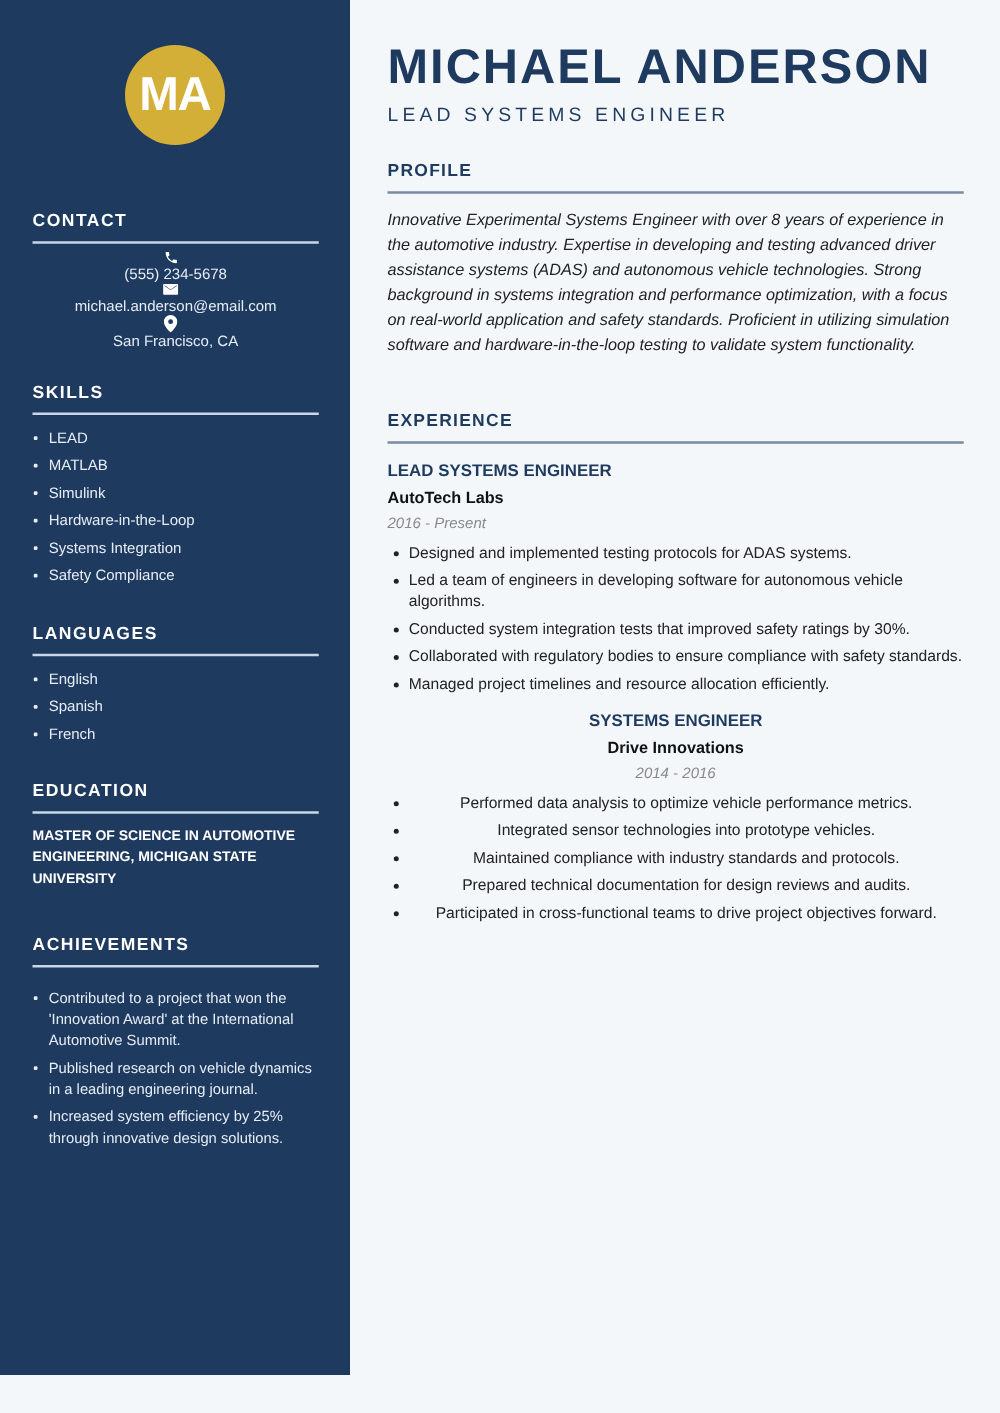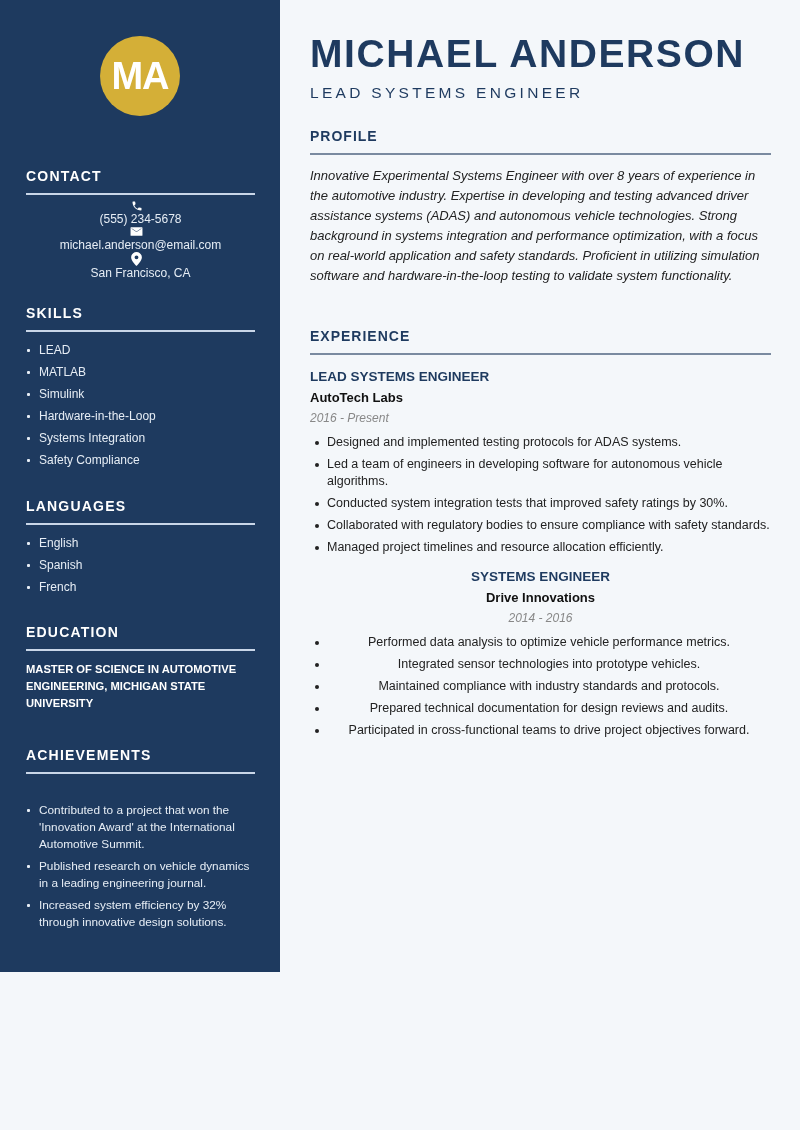--- a/index.html
+++ b/index.html
@@ -1,18 +1,18 @@
 <!DOCTYPE html>
 <html><head>
   <meta charset="utf-8">
   <style>
     * { margin: 0; padding: 0; box-sizing: border-box; }
     html, body { width: 800px; height: 1130px; overflow: hidden; }
     body { font-family: "Liberation Sans", "DejaVu Sans", sans-serif; background: #f4f7fa; position: relative; }
-    .sidebar { position: absolute; left: 0; top: 0; width: 280px; height: 972px; background: #1e3a5f; color: #ffffff; }
+    .sidebar { position: absolute; left: 0; top: 0; width: 280px; height: 1100px; background: #1e3a5f; color: #ffffff; }
     .avatar { position: absolute; left: 100px; top: 36px; width: 80px; height: 80px; border-radius: 50%; background: #d4af37; color: #fff; font-weight: bold; font-size: 38px; display: flex; align-items: center; justify-content: center; letter-spacing: -1px; }
     .side-section { position: absolute; left: 26px; width: 229px; }
     .side-title { font-size: 14px; font-weight: bold; letter-spacing: 1.2px; color: #fff; }
     .side-rule { height: 1.5px; background: #c9d6e8; margin-top: 9px; }
     .contact-row { display: flex; align-items: center; font-size: 12px; color: #e6edf5; height: 26px; flex-direction: column; }
     .contact-row .ico { width: 14px; height: 14px; margin-right: 8px; display: inline-flex; align-items: center; justify-content: center; }
     .side-list { list-style: none; margin-top: 10px; }
     .side-list li { position: relative; padding-left: 13px; font-size: 12px; color: #e6edf5; line-height: 17px; margin-bottom: 5px; }
     .side-list li::before { content: ""; position: absolute; left: 1px; top: 7px; width: 3px; height: 3px; background: #e6edf5; border-radius: 1px; }
     .edu-text { margin-top: 10px; font-size: 11.2px; font-weight: bold; color: #fff; line-height: 17px; }
@@ -93,24 +93,24 @@
 
   <section class="side-section" style="top:624px;">
     <div class="side-title">EDUCATION</div>
     <div class="side-rule"></div>
     <div class="edu-text">MASTER OF SCIENCE IN AUTOMOTIVE ENGINEERING, MICHIGAN STATE UNIVERSITY</div>
   </section>
 
   <section class="side-section" style="top:747px;">
     <div class="side-title">ACHIEVEMENTS</div>
     <div class="side-rule"></div>
-    <ul class="side-list ach-list" style="margin-top:28px;">
+    <ul class="side-list ach-list" style="margin-top:16px;">
       <li>Contributed to a project that won the 'Innovation Award' at the International Automotive Summit.</li>
       <li>Published research on vehicle dynamics in a leading engineering journal.</li>
-      <li>Increased system efficiency by 32% through innovative design solutions.</li>
+      <li>Increased system efficiency by 25% through innovative design solutions.</li>
     </ul>
   </section>
 </aside>
 
 <main class="main">
   <h1 class="name">MICHAEL ANDERSON</h1>
   <div class="title">LEAD SYSTEMS ENGINEER</div>
 
   <section class="sec" style="top:128px;">
     <div class="sec-title">PROFILE</div>

